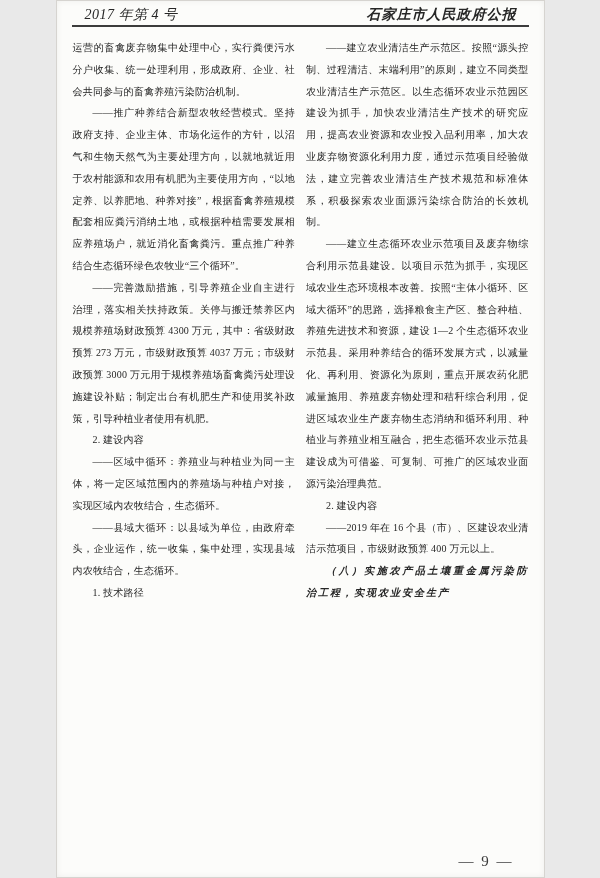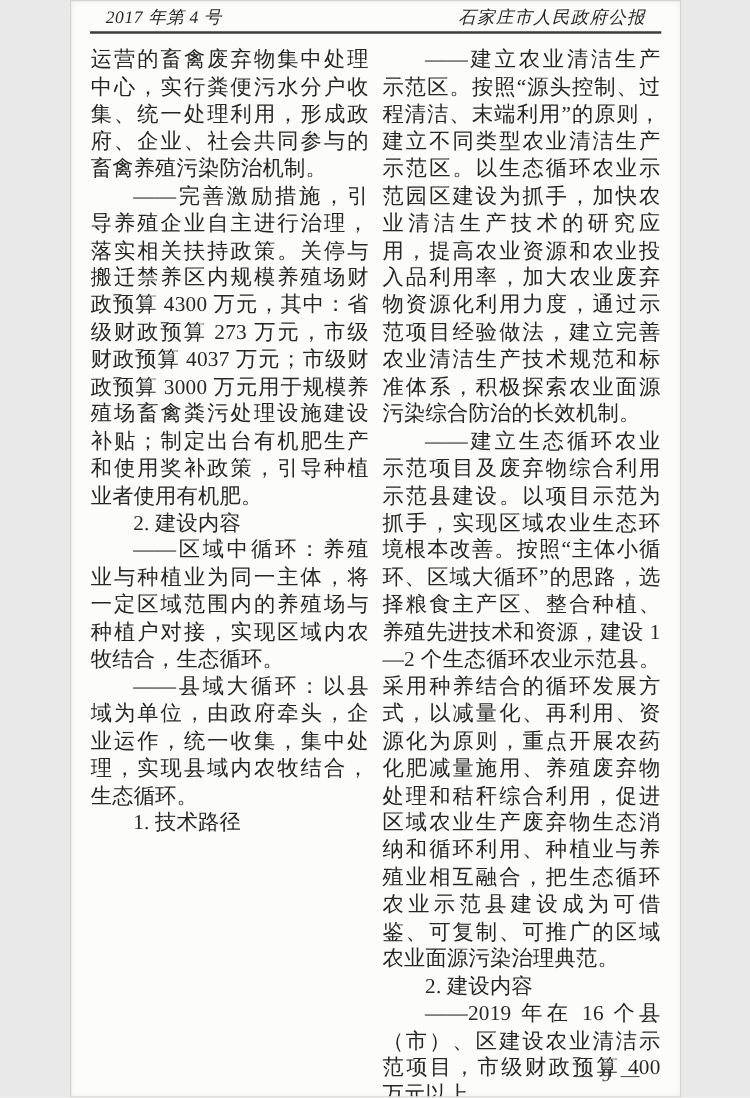--- a/index.html
+++ b/index.html
@@ -15,33 +15,33 @@
     font-family:"Liberation Serif","DejaVu Serif",serif;
     color:#262626;
   }
   .page-header{
     position:absolute;top:5px;left:28px;right:27px;
     display:flex;justify-content:space-between;align-items:baseline;
     font-size:14px;line-height:18px;
     font-style:italic;
   }
   .issue{font-weight:normal;letter-spacing:.5px;}
-  .publication{font-weight:normal;letter-spacing:1px;}
+  .publication{font-weight:bold;letter-spacing:1px;}
   .header-rule{
     position:absolute;top:24px;left:15px;right:15px;
     border-top:2px solid #3c3c3c;
   }
   .body{
     position:absolute;top:36px;left:16px;right:15px;bottom:26px;
     display:flex;gap:11px;
   }
   .col{
     flex:1 1 0;
     min-width:0;
-    font-size:17px;
+    font-size:10px;
     line-height:21.8px;
     text-align:justify;
     text-justify:inter-ideograph;
     letter-spacing:.2px;
   }
   .col p{margin:0;padding:0;}
   .p-indent{text-indent:2em;}
   .p-plain{text-indent:0;}
   .p-kai{
     text-indent:2em;
@@ -65,20 +65,21 @@
     <span class="issue">2017 年第 4 号</span>
     <span class="publication">石家庄市人民政府公报</span>
   </div>
 
   <div class="header-rule"></div>
 
   <div class="body">
 
     <div class="col">
       <p class="p-plain">运营的畜禽废弃物集中处理中心，实行粪便污水分户收集、统一处理利用，形成政府、企业、社会共同参与的畜禽养殖污染防治机制。</p>
+      <p class="p-indent">——推广种养结合新型农牧经营模式。坚持政府支持、企业主体、市场化运作的方针，以沼气和生物天然气为主要处理方向，以就地就近用于农村能源和农用有机肥为主要使用方向，“以地定养、以养肥地、种养对接”，根据畜禽养殖规模配套相应粪污消纳土地，或根据种植需要发展相应养殖场户，就近消化畜禽粪污。重点推广种养结合生态循环绿色农牧业“三个循环”。</p>
       <p class="p-indent">——完善激励措施，引导养殖企业自主进行治理，落实相关扶持政策。关停与搬迁禁养区内规模养殖场财政预算 4300 万元，其中：省级财政预算 273 万元，市级财政预算 4037 万元；市级财政预算 3000 万元用于规模养殖场畜禽粪污处理设施建设补贴；制定出台有机肥生产和使用奖补政策，引导种植业者使用有机肥。</p>
       <p class="p-indent">2. 建设内容</p>
       <p class="p-indent">——区域中循环：养殖业与种植业为同一主体，将一定区域范围内的养殖场与种植户对接，实现区域内农牧结合，生态循环。</p>
       <p class="p-indent">——县域大循环：以县域为单位，由政府牵头，企业运作，统一收集，集中处理，实现县域内农牧结合，生态循环。</p>
       <p class="p-indent">1. 技术路径</p>
     </div>
 
     <div class="col">
       <p class="p-indent">——建立农业清洁生产示范区。按照“源头控制、过程清洁、末端利用”的原则，建立不同类型农业清洁生产示范区。以生态循环农业示范园区建设为抓手，加快农业清洁生产技术的研究应用，提高农业资源和农业投入品利用率，加大农业废弃物资源化利用力度，通过示范项目经验做法，建立完善农业清洁生产技术规范和标准体系，积极探索农业面源污染综合防治的长效机制。</p>
       <p class="p-indent">——建立生态循环农业示范项目及废弃物综合利用示范县建设。以项目示范为抓手，实现区域农业生态环境根本改善。按照“主体小循环、区域大循环”的思路，选择粮食主产区、整合种植、养殖先进技术和资源，建设 1—2 个生态循环农业示范县。采用种养结合的循环发展方式，以减量化、再利用、资源化为原则，重点开展农药化肥减量施用、养殖废弃物处理和秸秆综合利用，促进区域农业生产废弃物生态消纳和循环利用、种植业与养殖业相互融合，把生态循环农业示范县建设成为可借鉴、可复制、可推广的区域农业面源污染治理典范。</p>

